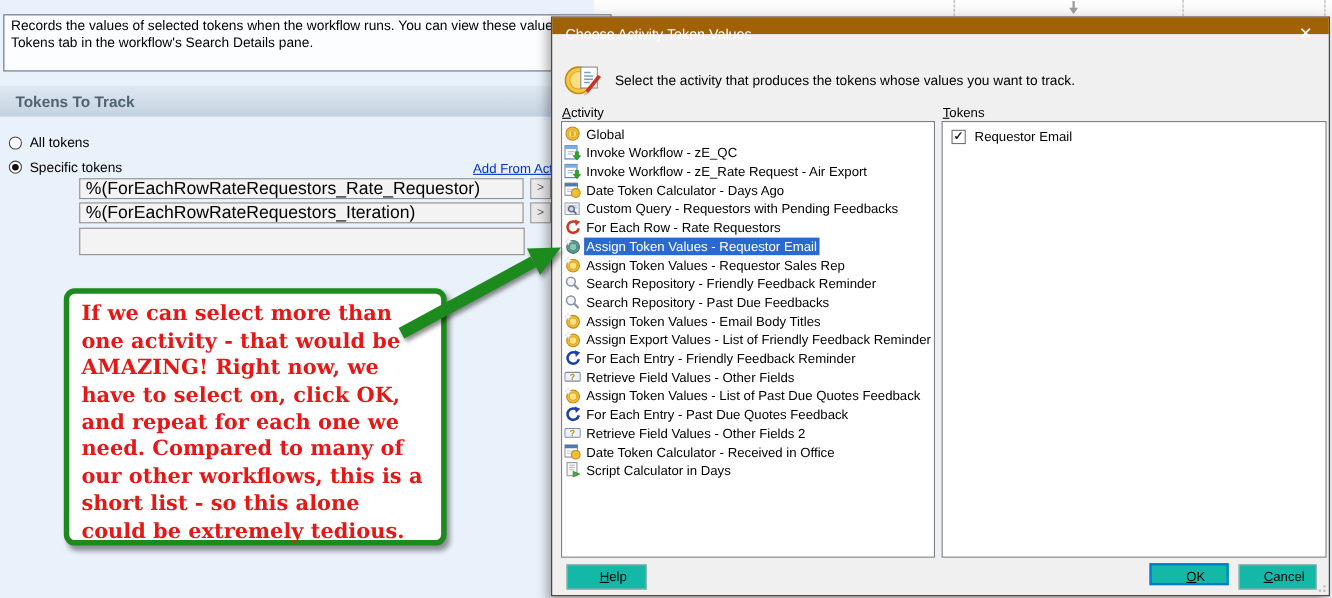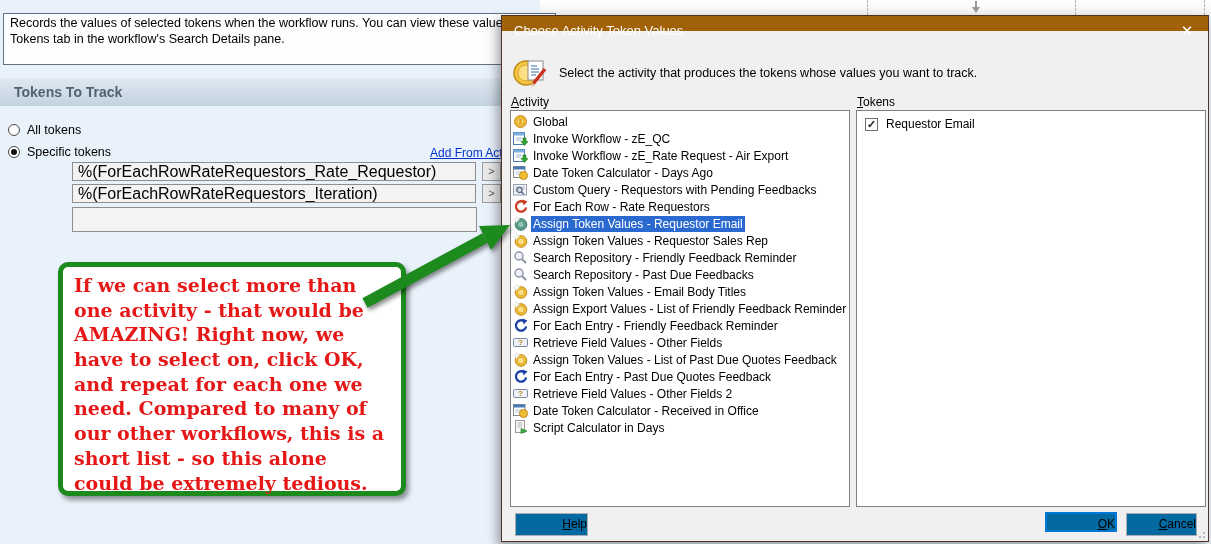--- a/index.html
+++ b/index.html
@@ -52,22 +52,22 @@
   .listbox.activity { left:8px; width:340px; padding-top:2px; }
   .listbox.tokens { left:354px; width:350px; }
   .act-row { display:flex; align-items:center; height:17px; padding-left:2px; white-space:nowrap; }
   .act-icon { width:15px; height:15px; margin-right:3px; flex:0 0 15px; }
   .act-icon svg { display:block; }
   .act-label { font-size:12px; padding:1px 2px; }
   .act-label.sel { background:#2a6ad0; color:#fff; }
   .tok-row { display:flex; align-items:center; margin:6px 0 0 8px; gap:8px; }
   .checkbox { width:13px; height:13px; background:#fff; border:1px solid #707070;
     font-size:11px; line-height:11px; text-align:center; color:#222; font-weight:bold; }
-  .btn { position:absolute; background:#0369a1; border:1px solid #adadad; font-size:12px;
-    text-align:right; color:#000;padding-left:12px; }
+  .btn { position:absolute; background:#14b8a6; border:1px solid #adadad; font-size:12px;
+    text-align:center; color:#000;padding-left:12px; }
   .btn u { text-decoration:underline; }
   .btn-help { left:13px; top:497px; width:73px; height:23px; line-height:21px; }
   .btn-ok { left:543px; top:496px; width:72px; height:20px; line-height:20px; border:2px solid #0078d7; }
   .btn-cancel { left:624px; top:497px; width:71px; height:23px; line-height:21px; }
   .grip { position:absolute; right:2px; bottom:2px; width:10px; height:10px; }
 </style>
 </head>
 <body>
 
 <div class="canvas-strip">

